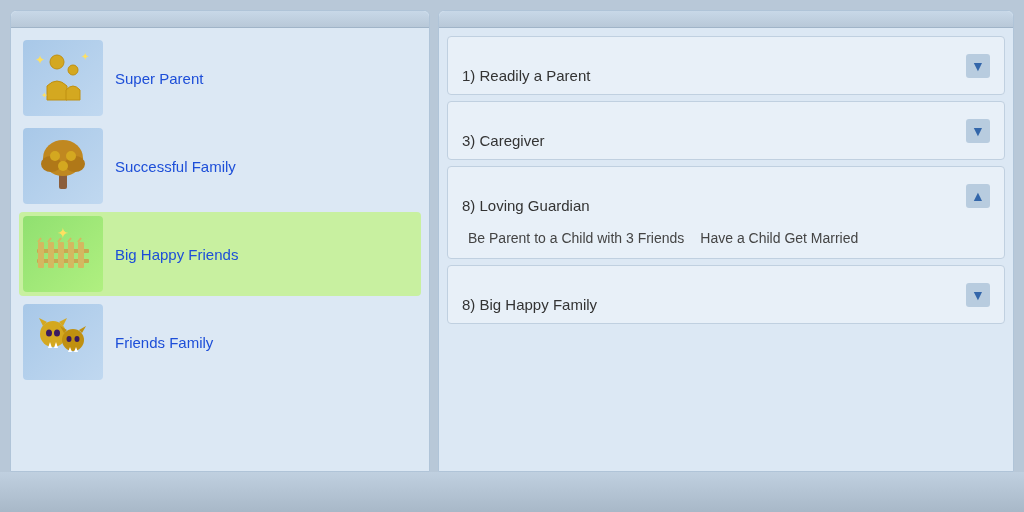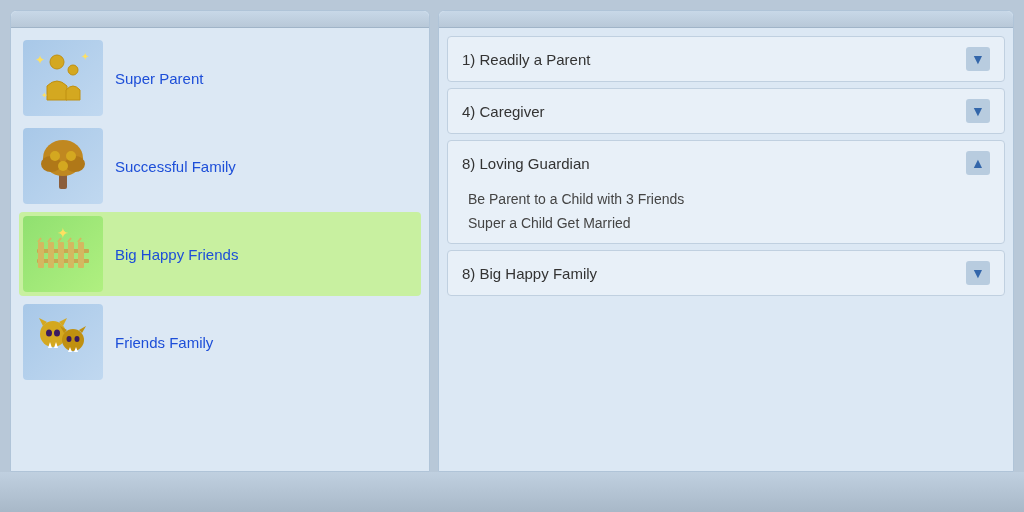--- a/index.html
+++ b/index.html
@@ -132,39 +132,39 @@
     .milestone-header {
       display: flex;
       align-items: center;
       justify-content: space-between;
       padding: 10px 14px;
     }
 
     .milestone-title {
       font-size: 15px;
       color: #333;
+      margin-top: 20px;
     }
 
     .milestone-arrow {
       width: 24px;
       height: 24px;
       display: flex;
       align-items: center;
       justify-content: center;
       font-size: 14px;
       color: #3366aa;
       background: #b8ccdf;
       border-radius: 3px;
       flex-shrink: 0;
     }
 
     .milestone-expanded {
       padding: 6px 16px 12px 16px;
       display: flex;
-      flex-direction: column;
       gap: 8px;
     }
 
     .milestone-task {
       font-size: 14px;
       color: #444;
       padding: 0 4px;
     }
 
     
@@ -284,32 +284,32 @@
     <div class="milestones-list">
 
     <div class="milestone-row">
           <div class="milestone-header">
             <span class="milestone-title">1) Readily a Parent</span>
             <span class="milestone-arrow">▼</span>
           </div>
         </div>
         <div class="milestone-row">
           <div class="milestone-header">
-            <span class="milestone-title">4) Caregiver</span>
+            <span class="milestone-title">3) Caregiver</span>
             <span class="milestone-arrow">▼</span>
           </div>
         </div>
         <div class="milestone-row">
           <div class="milestone-header">
             <span class="milestone-title">8) Loving Guardian</span>
             <span class="milestone-arrow">▲</span>
           </div>
           <div class="milestone-expanded">
             <div class="milestone-task">Be Parent to a Child with 3 Friends</div>
-            <div class="milestone-task">Super a Child Get Married</div>
+            <div class="milestone-task">Have a Child Get Married</div>
           </div>
         </div>
         <div class="milestone-row">
           <div class="milestone-header">
             <span class="milestone-title">8) Big Happy Family</span>
             <span class="milestone-arrow">▼</span>
           </div>
         </div>
       </div>
   </div>

